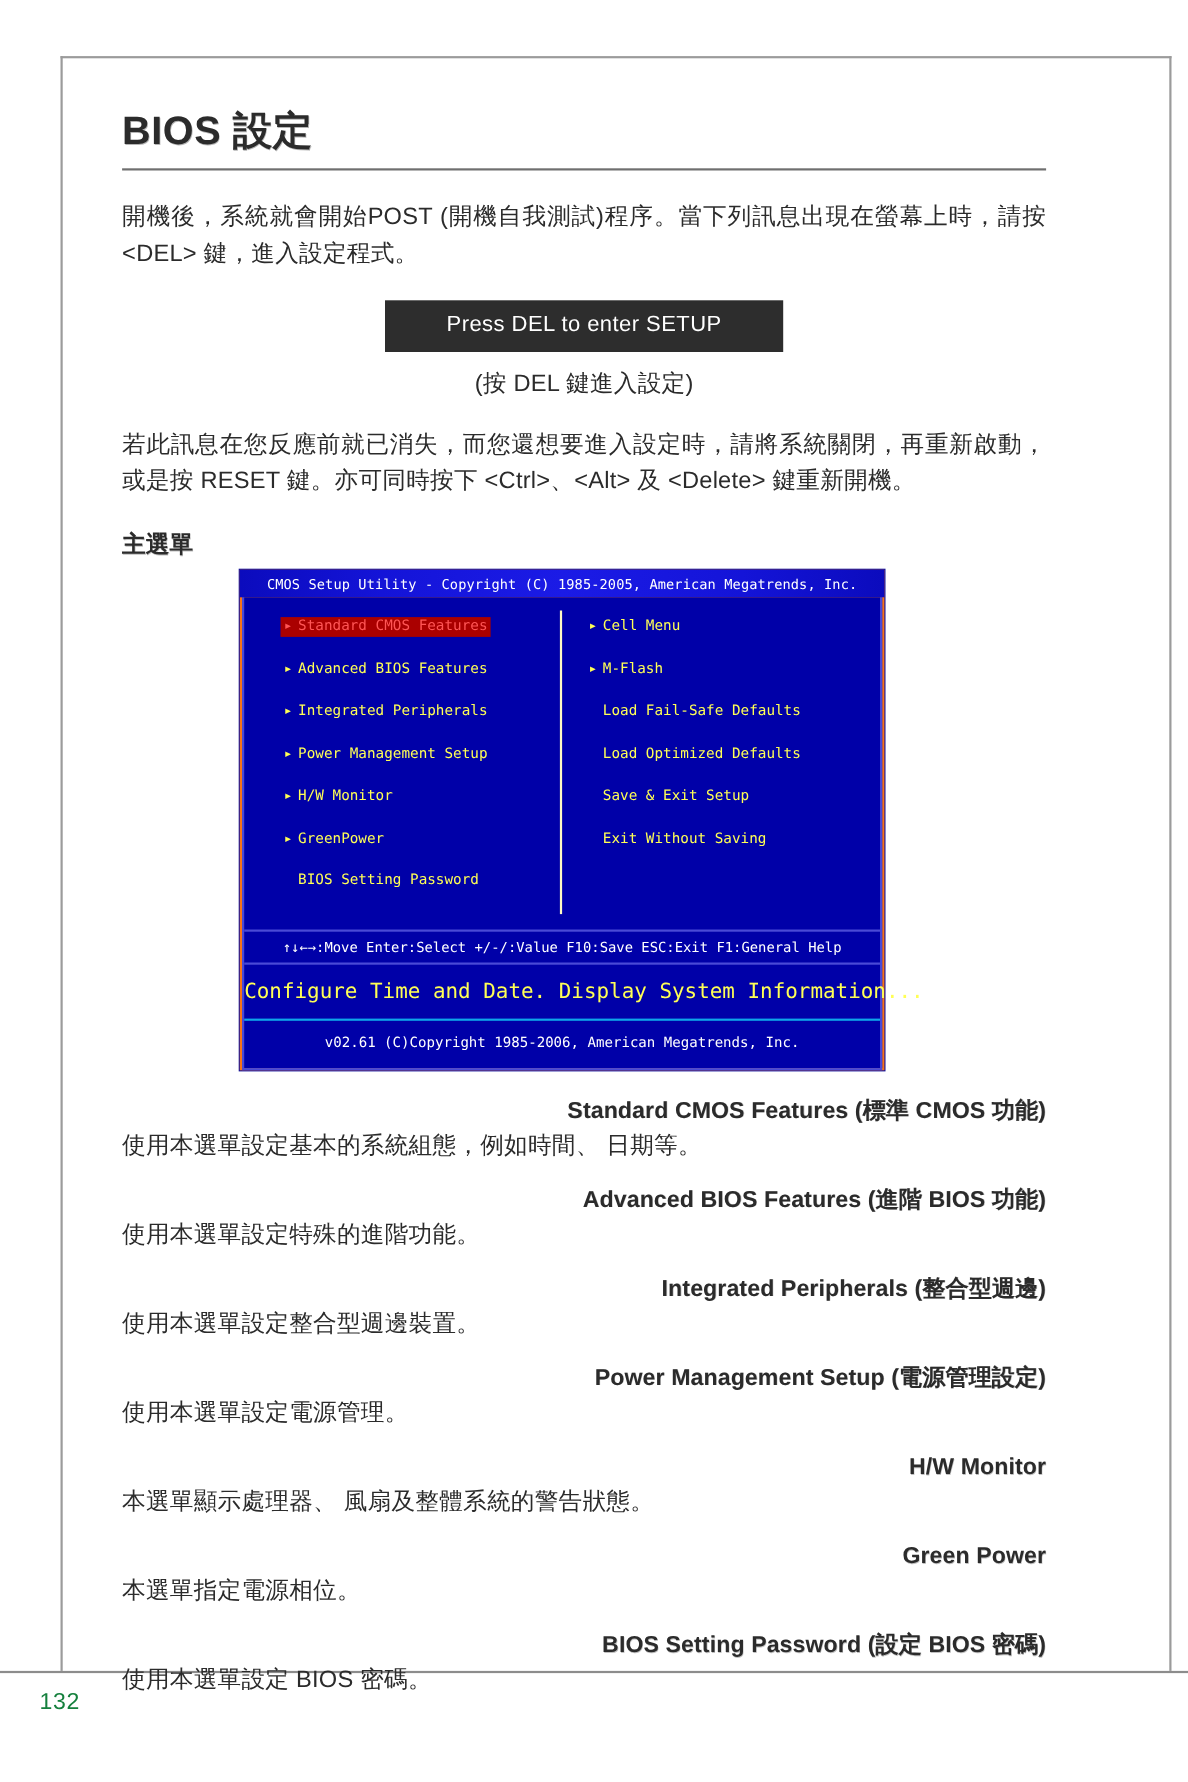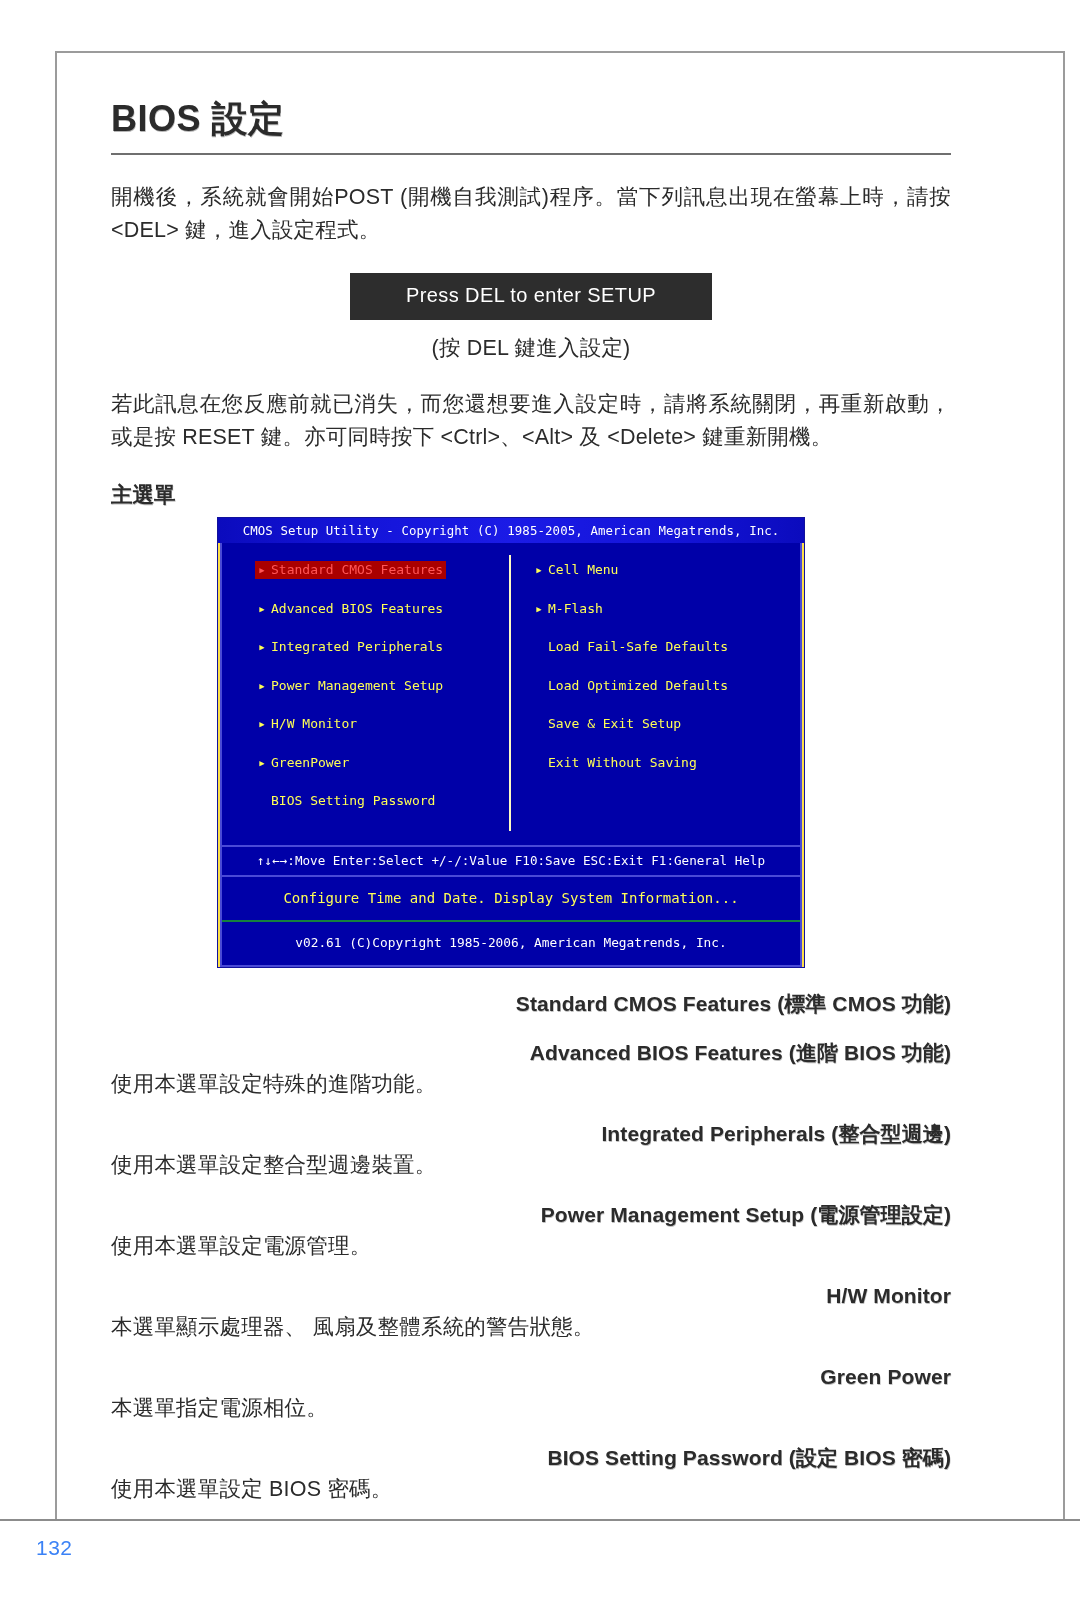--- a/index.html
+++ b/index.html
@@ -42,21 +42,21 @@
     width: 1080px;
     height: 2px;
     background: #8c8c8c;
   }
   #page-number {
     position: absolute;
     left: 36px;
     top: 1536px;
     font-size: 21px;
     letter-spacing: 0.5px;
-    color: #3b82f6;
+    color: #15803d;
   }
 
   
   #content {
     position: absolute;
     left: 111px;
     top: 95px;
     width: 840px;
   }
 
@@ -113,21 +113,21 @@
     font-size: 21.5px;
     font-weight: bold;
     color: #2b2b2b;
     text-shadow: 0.5px 0.5px 0 rgba(130,130,130,0.5);
   }
 
   
   #bios-shot {
     margin: 9px 0 0 107px;
     width: 586px;
-    background: #fde047;
+    background: #f97316;
     font-family: "DejaVu Sans Mono", "Liberation Mono", monospace;
     box-shadow: 0 0 0 1px #11119c;
   }
   #bios-titlebar {
     height: 25px;
     line-height: 25px;
     background: linear-gradient(to right, #0b0bbd 0%, #1414d8 22%, #1b1be6 50%, #1414d8 78%, #0b0bbd 100%);
     color: #ffffff;
     font-size: 12.4px;
     text-align: center;
@@ -198,22 +198,22 @@
     font-size: 12.6px;
     line-height: 17px;
     color: #ffffff;
     text-align: center;
     white-space: nowrap;
     overflow: hidden;
     letter-spacing: 0px;
   }
   #bios-hint {
     padding: 13px 0 14px 0;
-    border-bottom: 2px solid #15803d;
-    font-size: 14px;
+    border-bottom: 2px solid #0ea5e9;
+    font-size: 19px;
     color: #ffff55;
     text-align: center;
     white-space: nowrap;
   }
   #bios-version {
     padding: 13px 0 15px 0;
     font-size: 12.8px;
     color: #ffffff;
     text-align: center;
     white-space: nowrap;
@@ -305,20 +305,21 @@
 
       <div id="bios-version">v02.61 (C)Copyright 1985-2006, American Megatrends, Inc.</div>
 
     </div>
     <div id="bios-bottomedge"></div>
   </div>
 
   <div id="descriptions">
       <div class="desc-block">
         <div class="desc-term">Standard CMOS Features (標準 CMOS 功能)</div>
+        <div class="desc-def">使用本選單設定基本的系統組態，例如時間、 日期等。</div>
       </div>
       <div class="desc-block">
         <div class="desc-term">Advanced BIOS Features (進階 BIOS 功能)</div>
         <div class="desc-def">使用本選單設定特殊的進階功能。</div>
       </div>
       <div class="desc-block">
         <div class="desc-term">Integrated Peripherals (整合型週邊)</div>
         <div class="desc-def">使用本選單設定整合型週邊裝置。</div>
       </div>
       <div class="desc-block">

